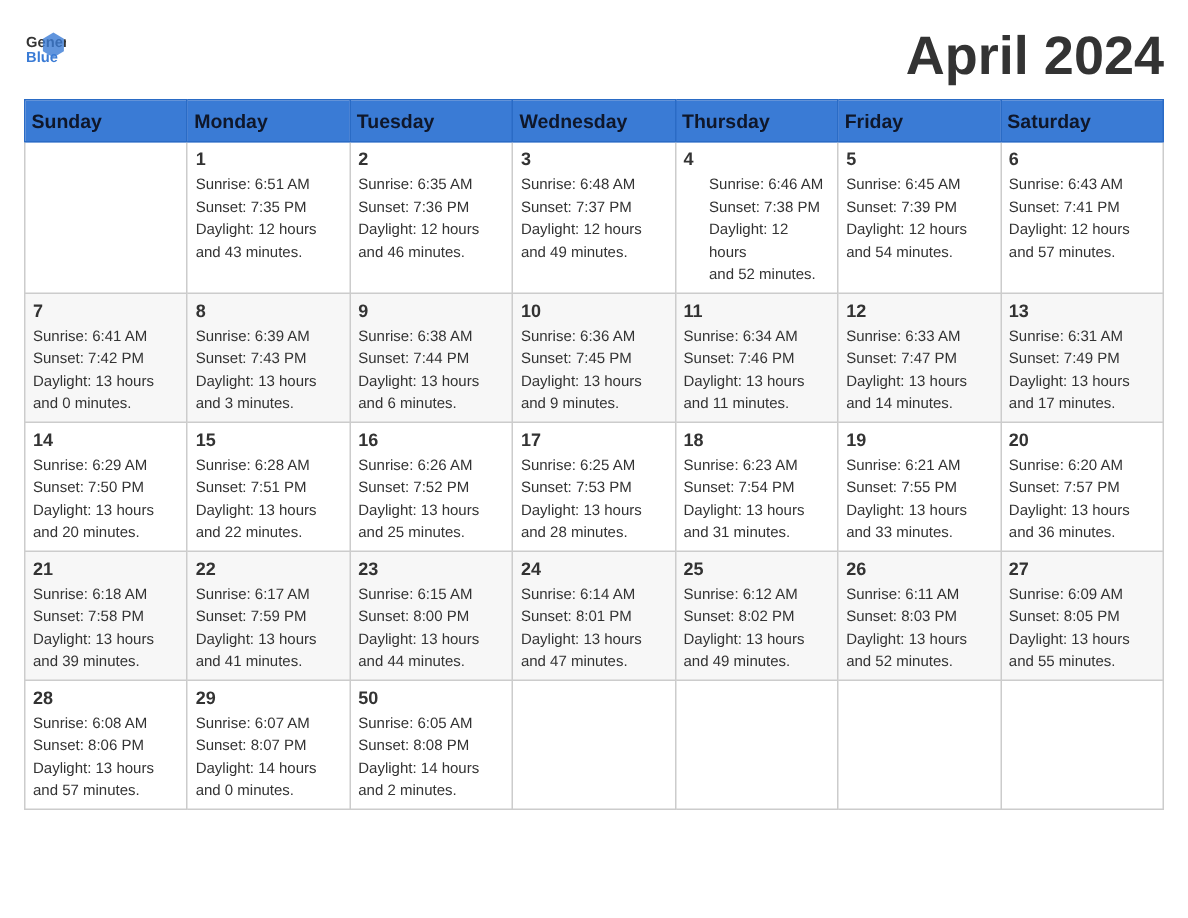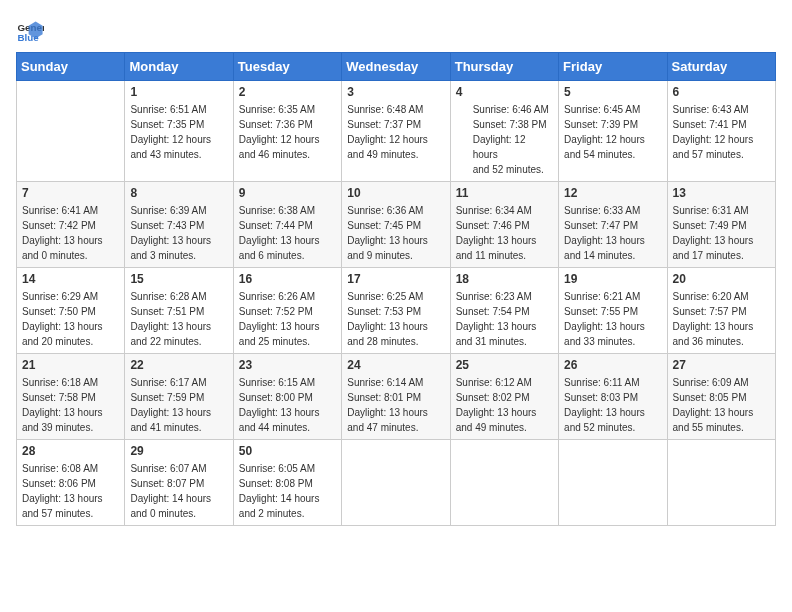--- a/index.html
+++ b/index.html
@@ -43,21 +43,21 @@
       color: #555;
       margin-top: 2px;
     }
     .calendar-table {
       width: 100%;
       border-collapse: collapse;
       border: 1px solid #ccc;
     }
     .calendar-table th {
       background-color: #3a7bd5;
-      color: #ffffff;
+      color: #0f172a;
       font-size: 13px;
       font-weight: bold;
       padding: 6px 4px;
       text-align: left;
       border: 1px solid #2a6bc5;
     }
     .calendar-table td {
       vertical-align: top;
       border: 1px solid #ccc;
       padding: 4px 5px;
@@ -92,20 +92,21 @@
   <div class="logo">
     <svg class="logo-icon" viewBox="0 0 40 40" xmlns="http://www.w3.org/2000/svg">
       <text x="2" y="22" font-size="14" font-weight="bold" fill="#333">General</text>
       <text x="2" y="36" font-size="14" font-weight="bold" fill="#3a7bd5">Blue</text>
       <polygon points="28,8 38,14 38,26 28,32 18,26 18,14" fill="#3a7bd5" opacity="0.8"></polygon>
     </svg>
     <div class="logo-text">
     </div>
   </div>
   <div class="title-area">
+    <div class="month-title">April 2024</div>
   </div>
 </div>
 
 <table class="calendar-table">
   <thead>
     <tr>
 
     <th>Sunday</th>
         <th>Monday</th>
         <th>Tuesday</th>

